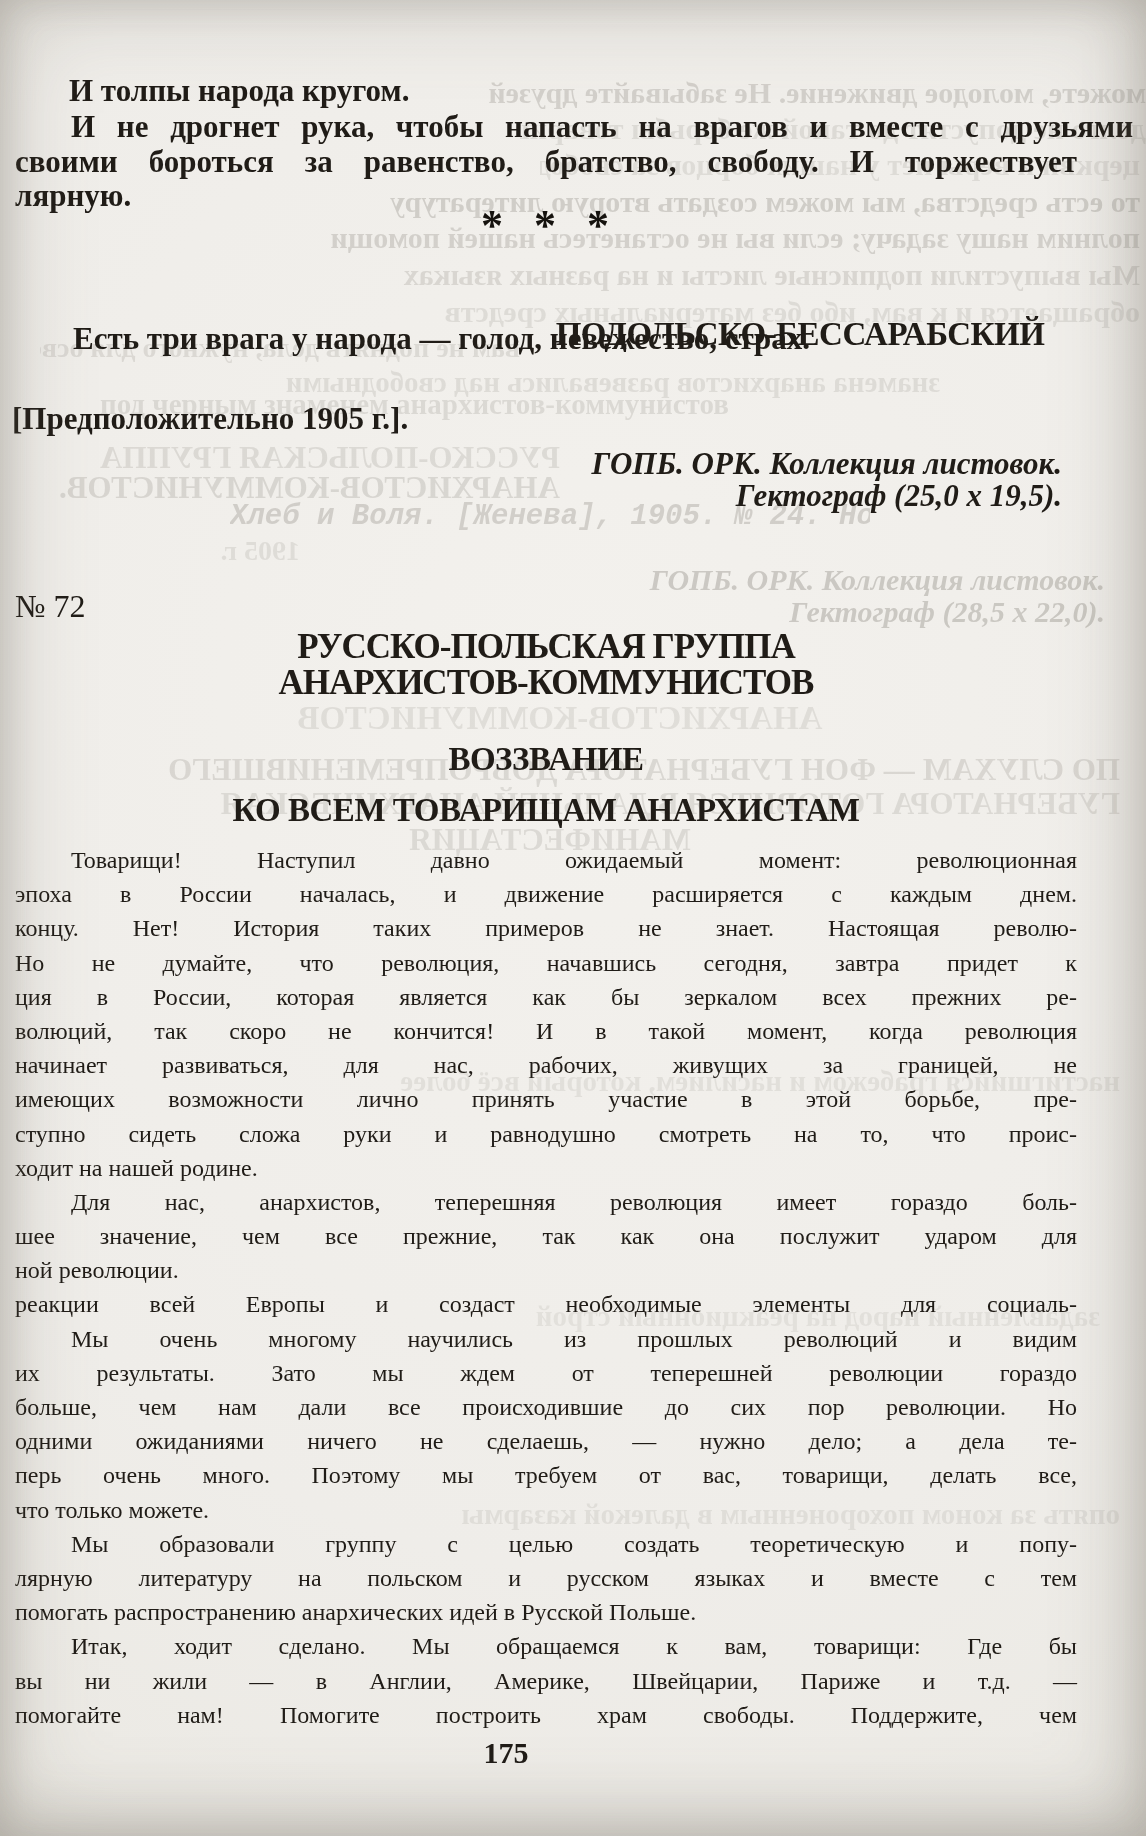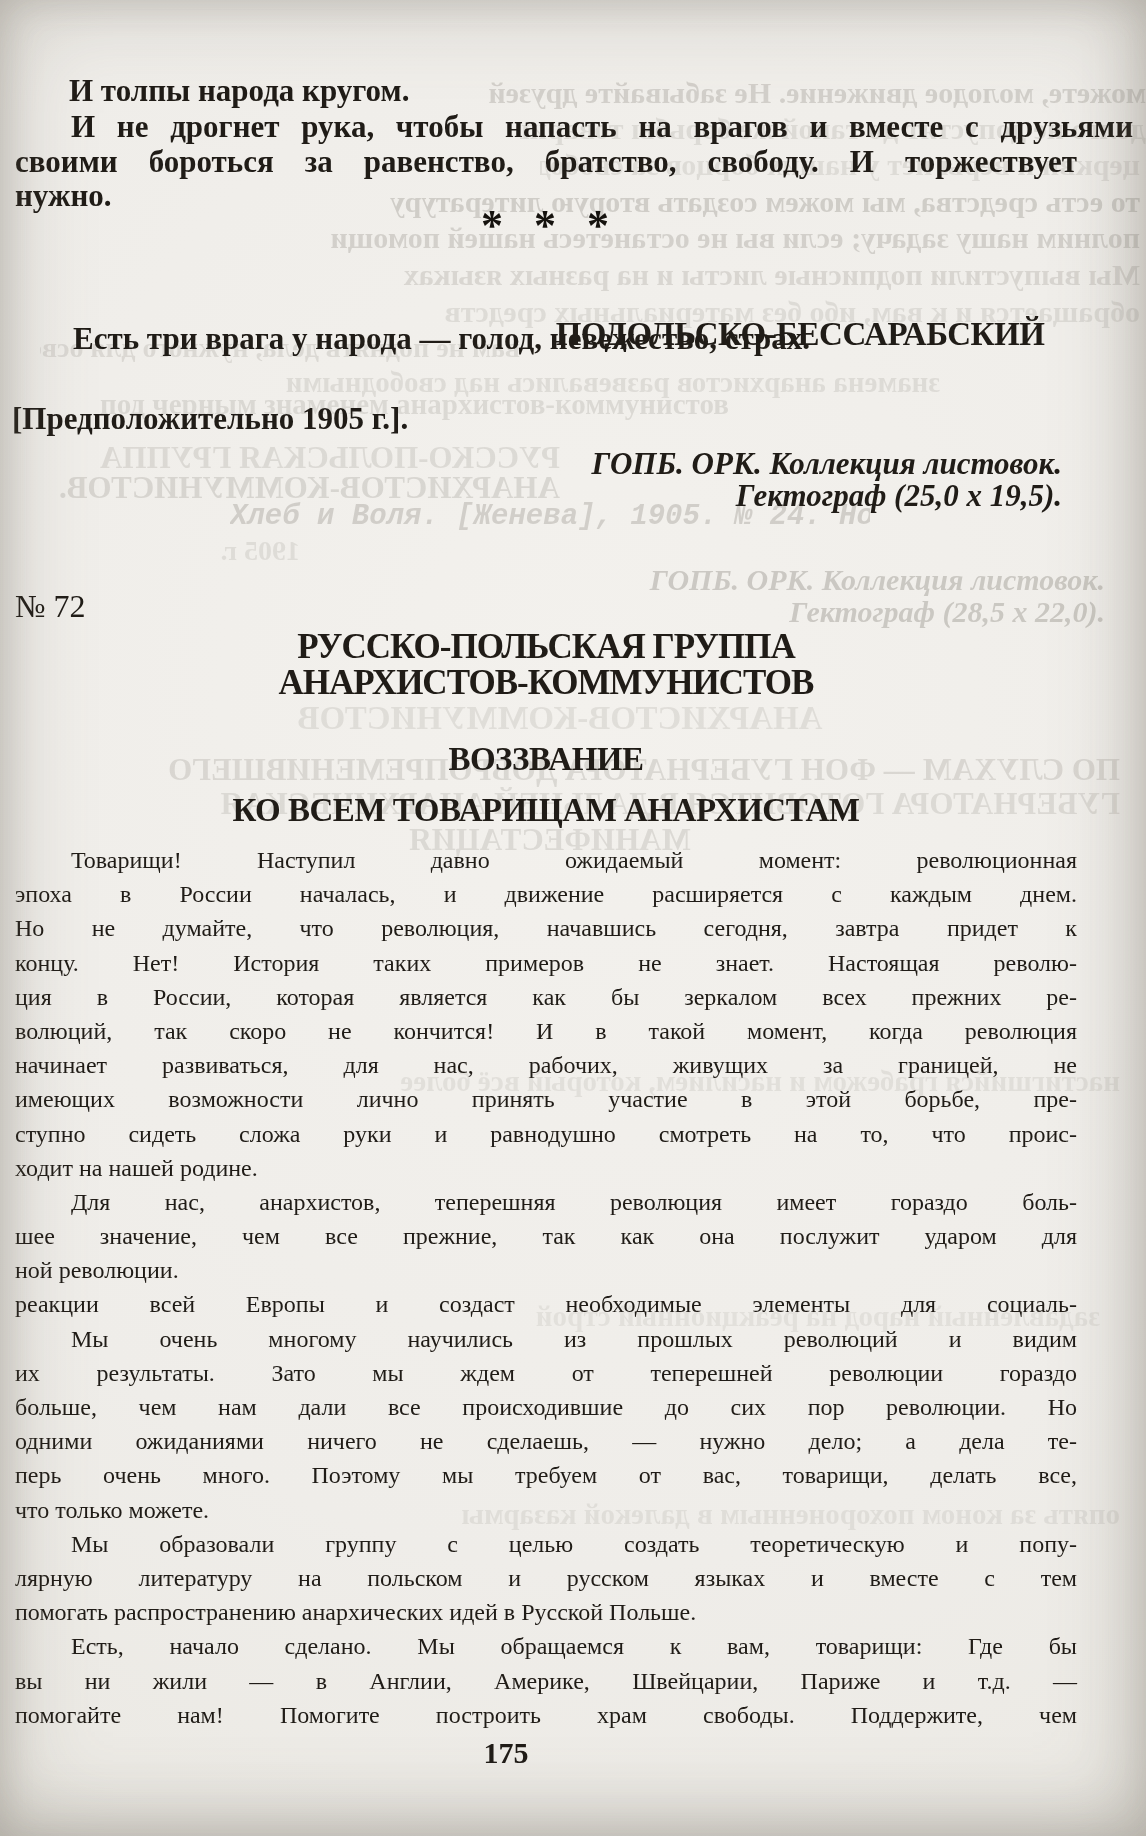--- a/index.html
+++ b/index.html
@@ -68,21 +68,21 @@
       <div class="ghost m" style="top: 1065px; left: 40px; width: 1080px; font-size: 29px; opacity: 0.1; text-align: left;">настигшийся грабежом и насилием, который всё более</div>
       <div class="ghost m" style="top: 1300px; left: 60px; width: 1040px; font-size: 29px; opacity: 0.09; text-align: left;">задавленный народ на реакционный строй</div>
       <div class="ghost m" style="top: 1498px; left: 40px; width: 1080px; font-size: 29px; opacity: 0.1; text-align: left;">опять за коном похороненным в далекой казармы</div>
     </div>
 
   <div class="abs tblock tline" style="top:73px;">
     <span class="ind" style="padding-left:0;display:inline-block;width:54px;"></span><span>И толпы народа кругом.</span>
   </div>
   <div class="abs tblock tline just ind" style="top:109px;">И не дрогнет рука, чтобы напасть на врагов и вместе с друзьями</div>
   <div class="abs tblock tline just" style="top:144px;">своими бороться за равенство, братство, свободу. И торжествует</div>
-  <div class="abs tblock tline" style="top:178px;">нужно.</div>
+  <div class="abs tblock tline" style="top:178px;">лярную.</div>
 
   <div class="abs tblock sep" style="top:200px;">* * *</div>
 
   <div class="abs tblock tline" style="top:281px;padding-left:58px;margin-top:40px;">Есть три врага у народа — голод, невежество, страх.</div>
 
   <div class="abs attr" style="top:317px;left:455px;width:690px;">ПОДОЛЬСКО-БЕССАРАБСКИЙ</div>
 
   <div class="abs datenote" style="top:401px;left:12px;">[Предположительно 1905 г.].</div>
 
   <div class="abs src" style="top:448px;left:460px;width:602px;">ГОПБ. ОРК. Коллекция листовок.</div>
@@ -90,41 +90,41 @@
 
   <div class="abs tblock docnum" style="top:588px;">№ 72</div>
   <div class="abs tblock doctitle" style="top:629px;">РУССКО-ПОЛЬСКАЯ ГРУППА</div>
   <div class="abs tblock doctitle" style="top:665px;">АНАРХИСТОВ-КОММУНИСТОВ</div>
   <div class="abs tblock docsub" style="top:743px;">ВОЗЗВАНИЕ</div>
   <div class="abs tblock docsub" style="top:777px;margin-top:17px;">КО ВСЕМ ТОВАРИЩАМ АНАРХИСТАМ</div>
 
   <div id="body-lines" class="abs tblock" style="top:843px;">
       <div class="bline just ind">Товарищи! Наступил давно ожидаемый момент: революционная</div>
       <div class="bline just">эпоха в России началась, и движение расширяется с каждым днем.</div>
+      <div class="bline just">концу. Нет! История таких примеров не знает. Настоящая револю-</div>
       <div class="bline just">Но не думайте, что революция, начавшись сегодня, завтра придет к</div>
-      <div class="bline just">концу. Нет! История таких примеров не знает. Настоящая револю-</div>
       <div class="bline just">ция в России, которая является как бы зеркалом всех прежних ре-</div>
       <div class="bline just">волюций, так скоро не кончится! И в такой момент, когда революция</div>
       <div class="bline just">начинает развиваться, для нас, рабочих, живущих за границей, не</div>
       <div class="bline just">имеющих возможности лично принять участие в этой борьбе, пре-</div>
       <div class="bline just">ступно сидеть сложа руки и равнодушно смотреть на то, что проис-</div>
       <div class="bline">ходит на нашей родине.</div>
       <div class="bline just ind">Для нас, анархистов, теперешняя революция имеет гораздо боль-</div>
       <div class="bline just">шее значение, чем все прежние, так как она послужит ударом для</div>
       <div class="bline">ной революции.</div>
       <div class="bline just">реакции всей Европы и создаст необходимые элементы для социаль-</div>
       <div class="bline just ind">Мы очень многому научились из прошлых революций и видим</div>
       <div class="bline just">их результаты. Зато мы ждем от теперешней революции гораздо</div>
       <div class="bline just">больше, чем нам дали все происходившие до сих пор революции. Но</div>
       <div class="bline just">одними ожиданиями ничего не сделаешь, — нужно дело; а дела те-</div>
       <div class="bline just">перь очень много. Поэтому мы требуем от вас, товарищи, делать все,</div>
       <div class="bline">что только можете.</div>
       <div class="bline just ind">Мы образовали группу с целью создать теоретическую и попу-</div>
       <div class="bline just">лярную литературу на польском и русском языках и вместе с тем</div>
       <div class="bline">помогать распространению анархических идей в Русской Польше.</div>
-      <div class="bline just ind">Есть, начало сделано. Мы обращаемся к вам, товарищи: Где бы</div>
+      <div class="bline just ind">Итак, ходит сделано. Мы обращаемся к вам, товарищи: Где бы</div>
       <div class="bline just">вы ни жили — в Англии, Америке, Швейцарии, Париже и т.д. —</div>
       <div class="bline just">помогайте нам! Помогите построить храм свободы. Поддержите, чем</div>
     </div>
 
   <div class="abs pageno" style="top:1736px;left:446px;width:120px;">175</div>
 
 </div>
 
 </body></html>

